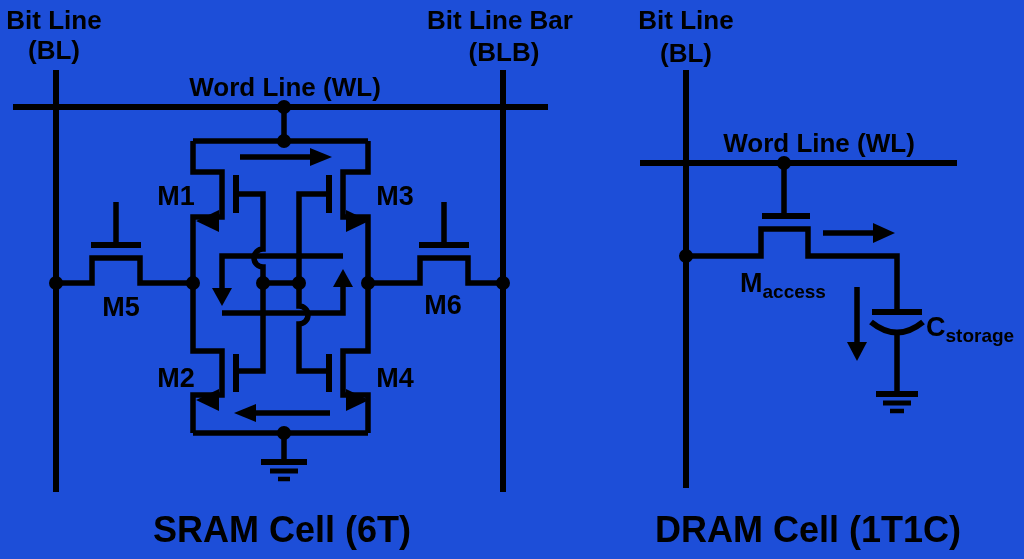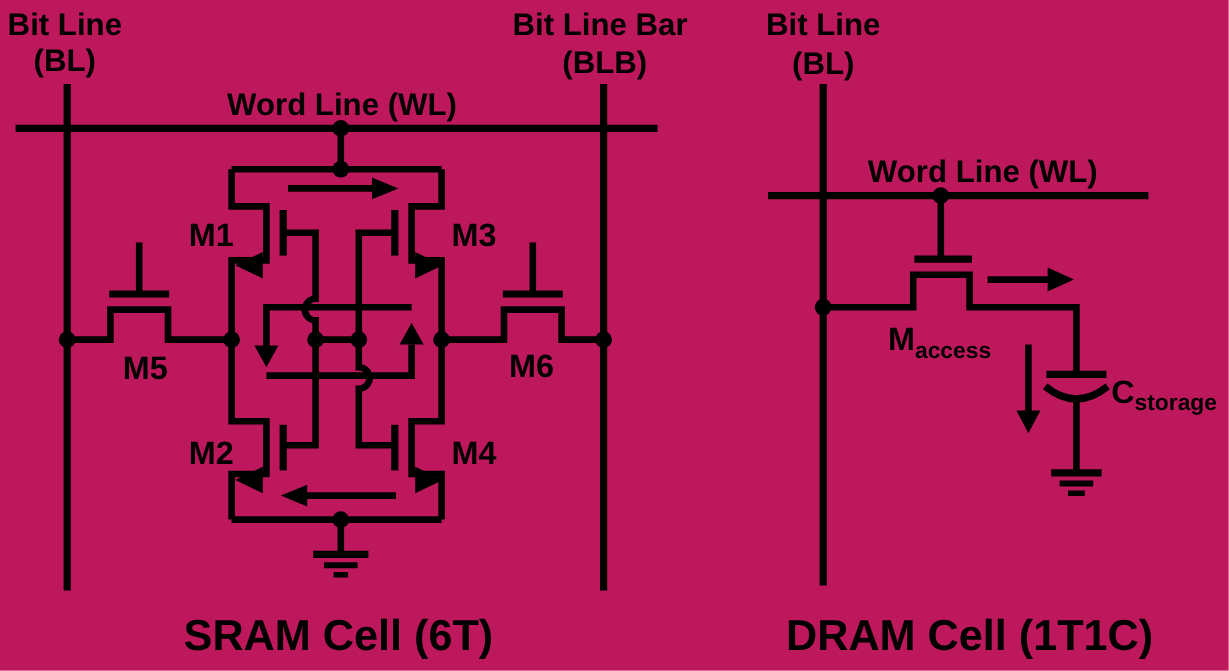--- a/index.html
+++ b/index.html
@@ -1,16 +1,16 @@
 <!DOCTYPE html>
 <html><head>
 <meta charset="utf-8">
 <style>
   html,body{margin:0;padding:0;background:#ffffff;}
-  .stage{position:relative;width:1024px;height:559px;background:#be185d;overflow:hidden;}
+  .stage{position:relative;width:1024px;height:559px;background:#1d4ed8;overflow:hidden;}
   svg{display:block;}
   .wire{stroke:#000;stroke-width:5.5;fill:none;stroke-linejoin:miter;}
   .wire-thick{stroke:#000;stroke-width:6;fill:none;}
   .bar{stroke:#000;stroke-width:6;fill:none;}
   .dot{fill:#000;stroke:none;}
   .head{fill:#000;stroke:none;}
   .lbl{font:bold 26px "Liberation Sans", sans-serif;fill:#000;}
   .lbl-s{font:bold 27px "Liberation Sans", sans-serif;fill:#000;}
   .sub{font:bold 19px "Liberation Sans", sans-serif;fill:#000;}
   .cap{font:bold 36px "Liberation Sans", sans-serif;fill:#000;}

